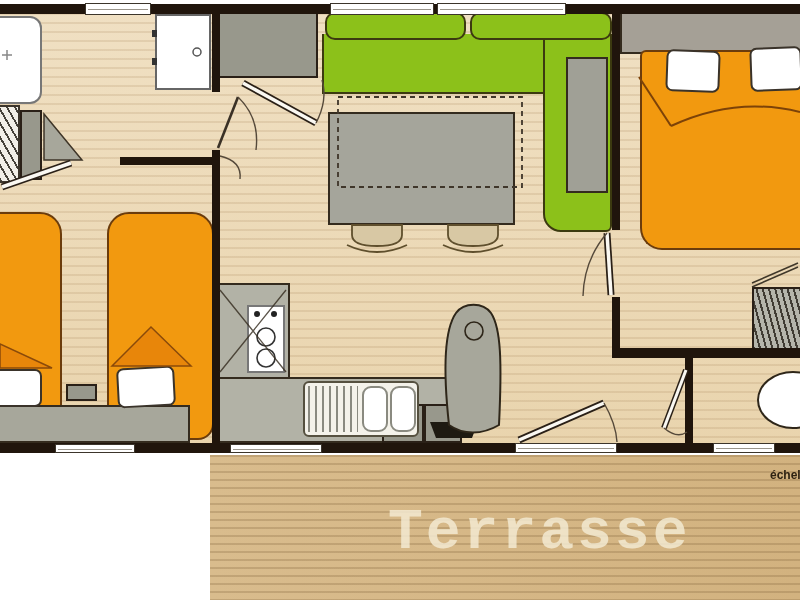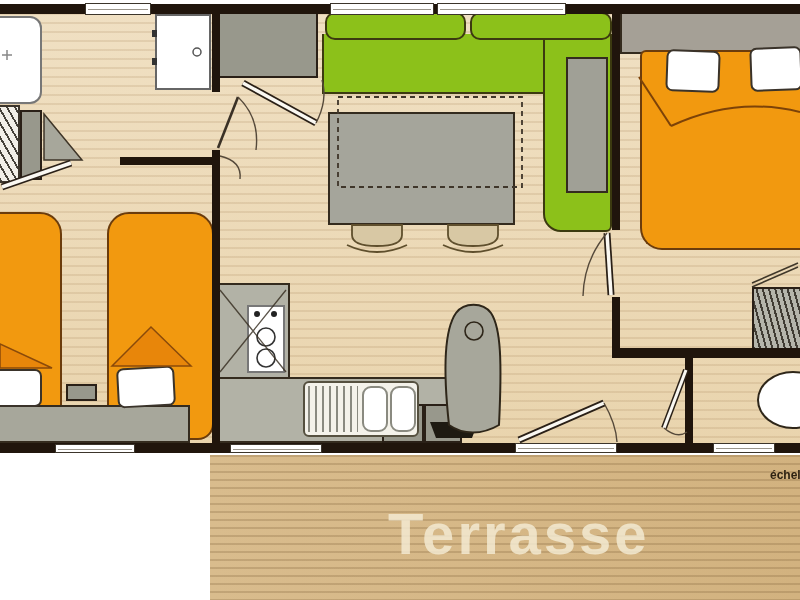--- a/index.html
+++ b/index.html
@@ -169,16 +169,16 @@
     <g>
       <line x1="519" y1="440" x2="604" y2="403" stroke="#2A2017" stroke-width="7"></line>
       <line x1="519" y1="440" x2="604" y2="403" stroke="#FAF8F2" stroke-width="3.5"></line>
       <path d="M604,403 Q616,424 617,442" fill="none" stroke="#55493A" stroke-width="1.4"></path>
     </g>
 
     <path d="M2,55 h10 M7,50 v10" stroke="#888" stroke-width="1.5" fill="none"></path>
   </svg>
 
   <div class="abs terrace" style="left:210px;top:455px;width:590px;height:145px;"></div>
-  <div class="abs" id="terrasse-label" style="left:388px;top:500px;">Terrasse</div>
+  <div class="abs" id="terrasse-label" style="left:388px;top:500px;font-family:Liberation Mono, monospace;">Terrasse</div>
   <div class="abs" id="scale-label" style="left:770px;top:468px;">échelle</div>
 
 </div>
 
 </body></html>

